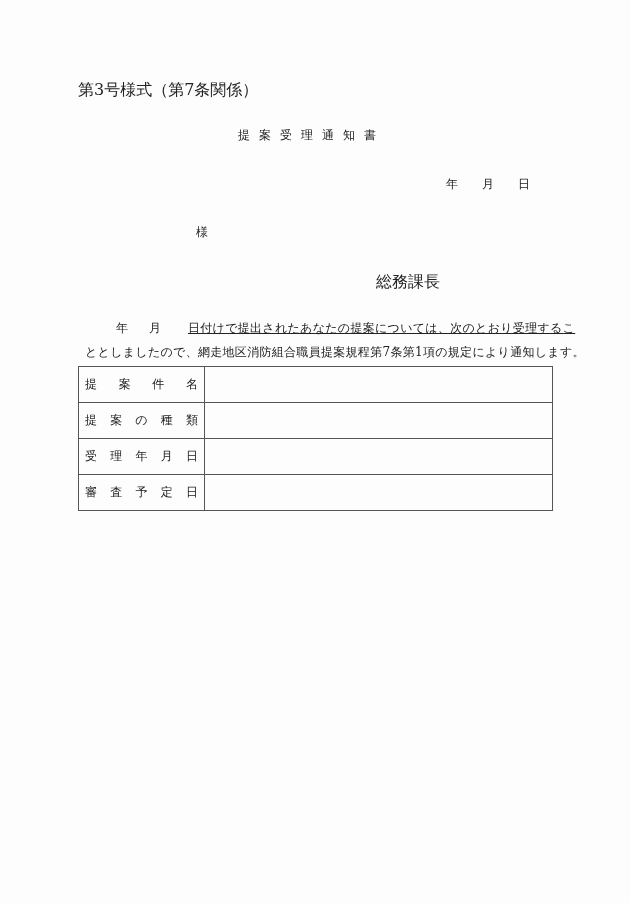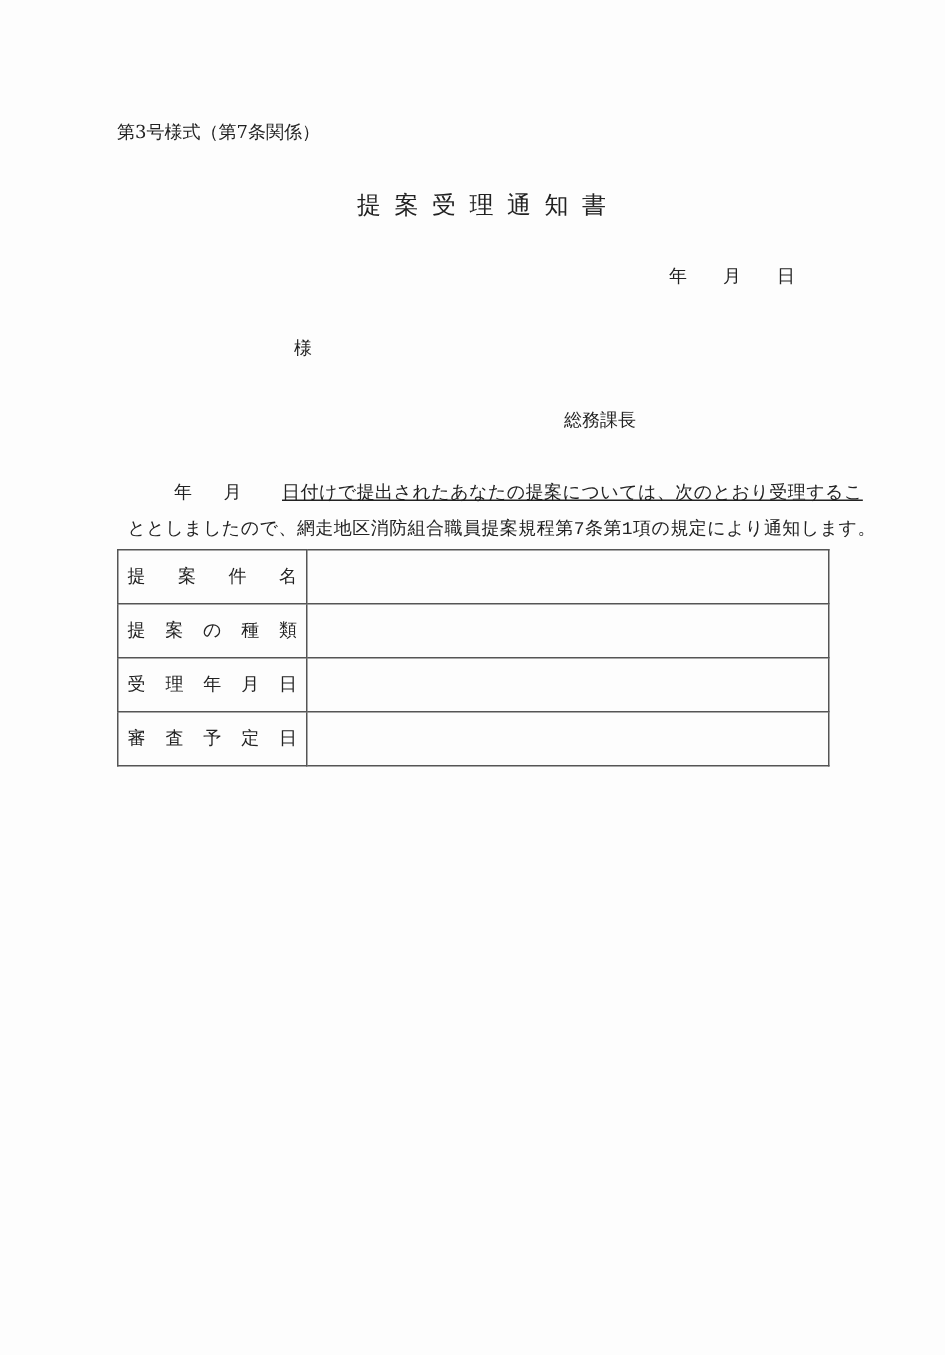--- a/index.html
+++ b/index.html
@@ -11,56 +11,55 @@
       width: 630px;
       height: 903px;
       position: relative;
       overflow: hidden;
       font-family: "DejaVu Serif", "Liberation Serif", serif;
       color: #222;
     }
     .abs { position: absolute; white-space: nowrap; }
     .form-number {
       left: 78px; top: 80px;
-      font-size: 12px;
+      font-size: 16px;
     }
     .doc-title {
       left: 238px; top: 127px;
-      font-size: 16px;
+      font-size: 12px;
       letter-spacing: 9px;
     }
     .date-line {
       left: 446px; top: 176px;
       font-size: 12px;
       display: flex;
     }
     .date-line span { display: inline-block; }
     .date-line .d-year { width: 36px; }
     .date-line .d-month { width: 36px; }
     .recipient {
       left: 196px; top: 224px;
       font-size: 12px;
     }
     .sender {
       left: 376px; top: 272px;
-      font-size: 12px;
+      font-size: 16px;
     }
     .body-line1 {
       left: 116px; top: 320px;
       font-size: 12px;
       letter-spacing: 0.3px;
       text-decoration: underline;
     }
     .body-line1 .b-year { display: inline-block; width: 33px; }
     .body-line1 .b-month { display: inline-block; width: 39px; }
     .body-line2 {
       left: 85px; top: 344px;
       font-size: 12px;
       letter-spacing: 0.3px;
-      font-family: Liberation Mono, monospace;
     }
     table.info-table {
       position: absolute;
       left: 78px; top: 366px;
       width: 475px;
       border-collapse: collapse;
       font-size: 12px;
     }
     table.info-table td {
       border: 1px solid #555;

